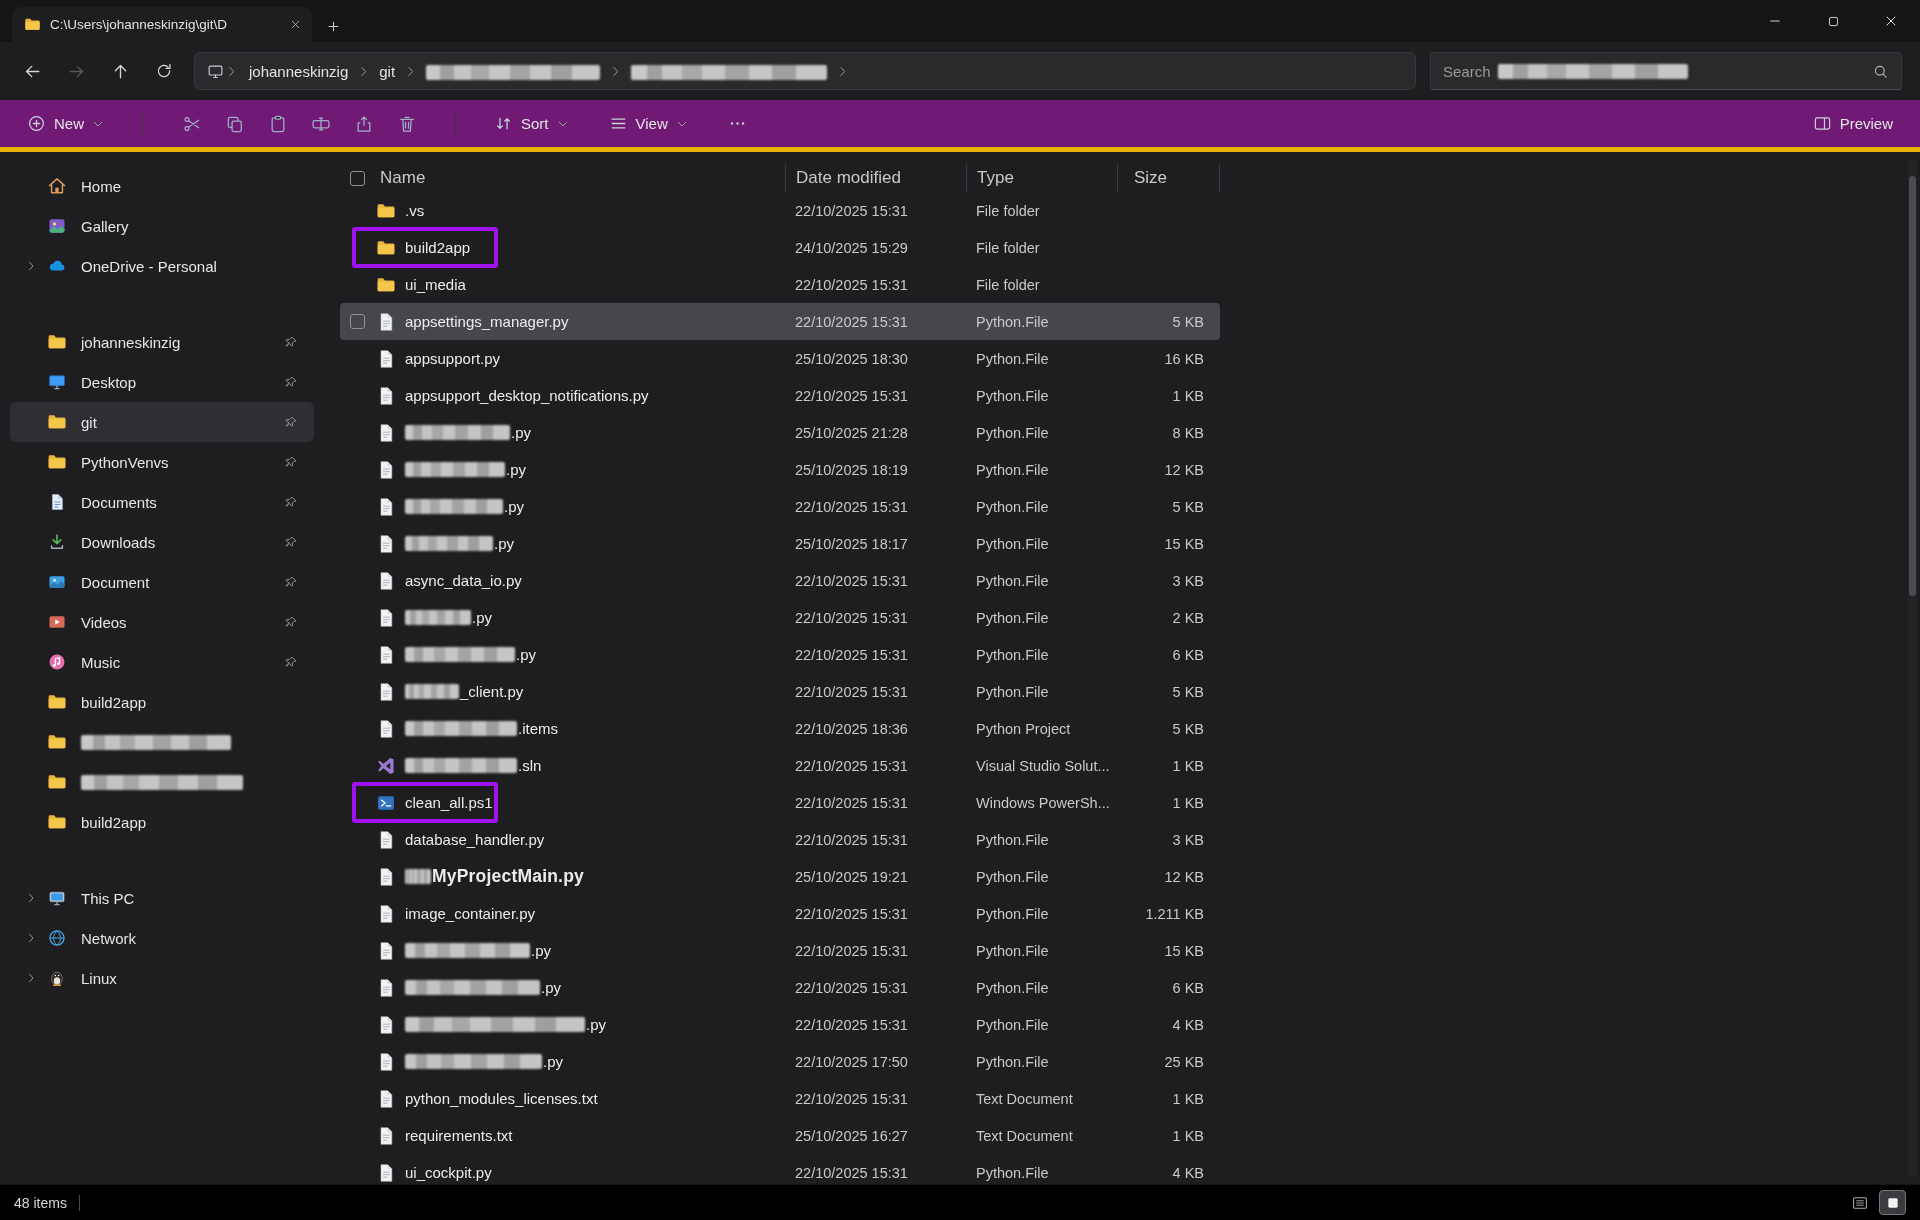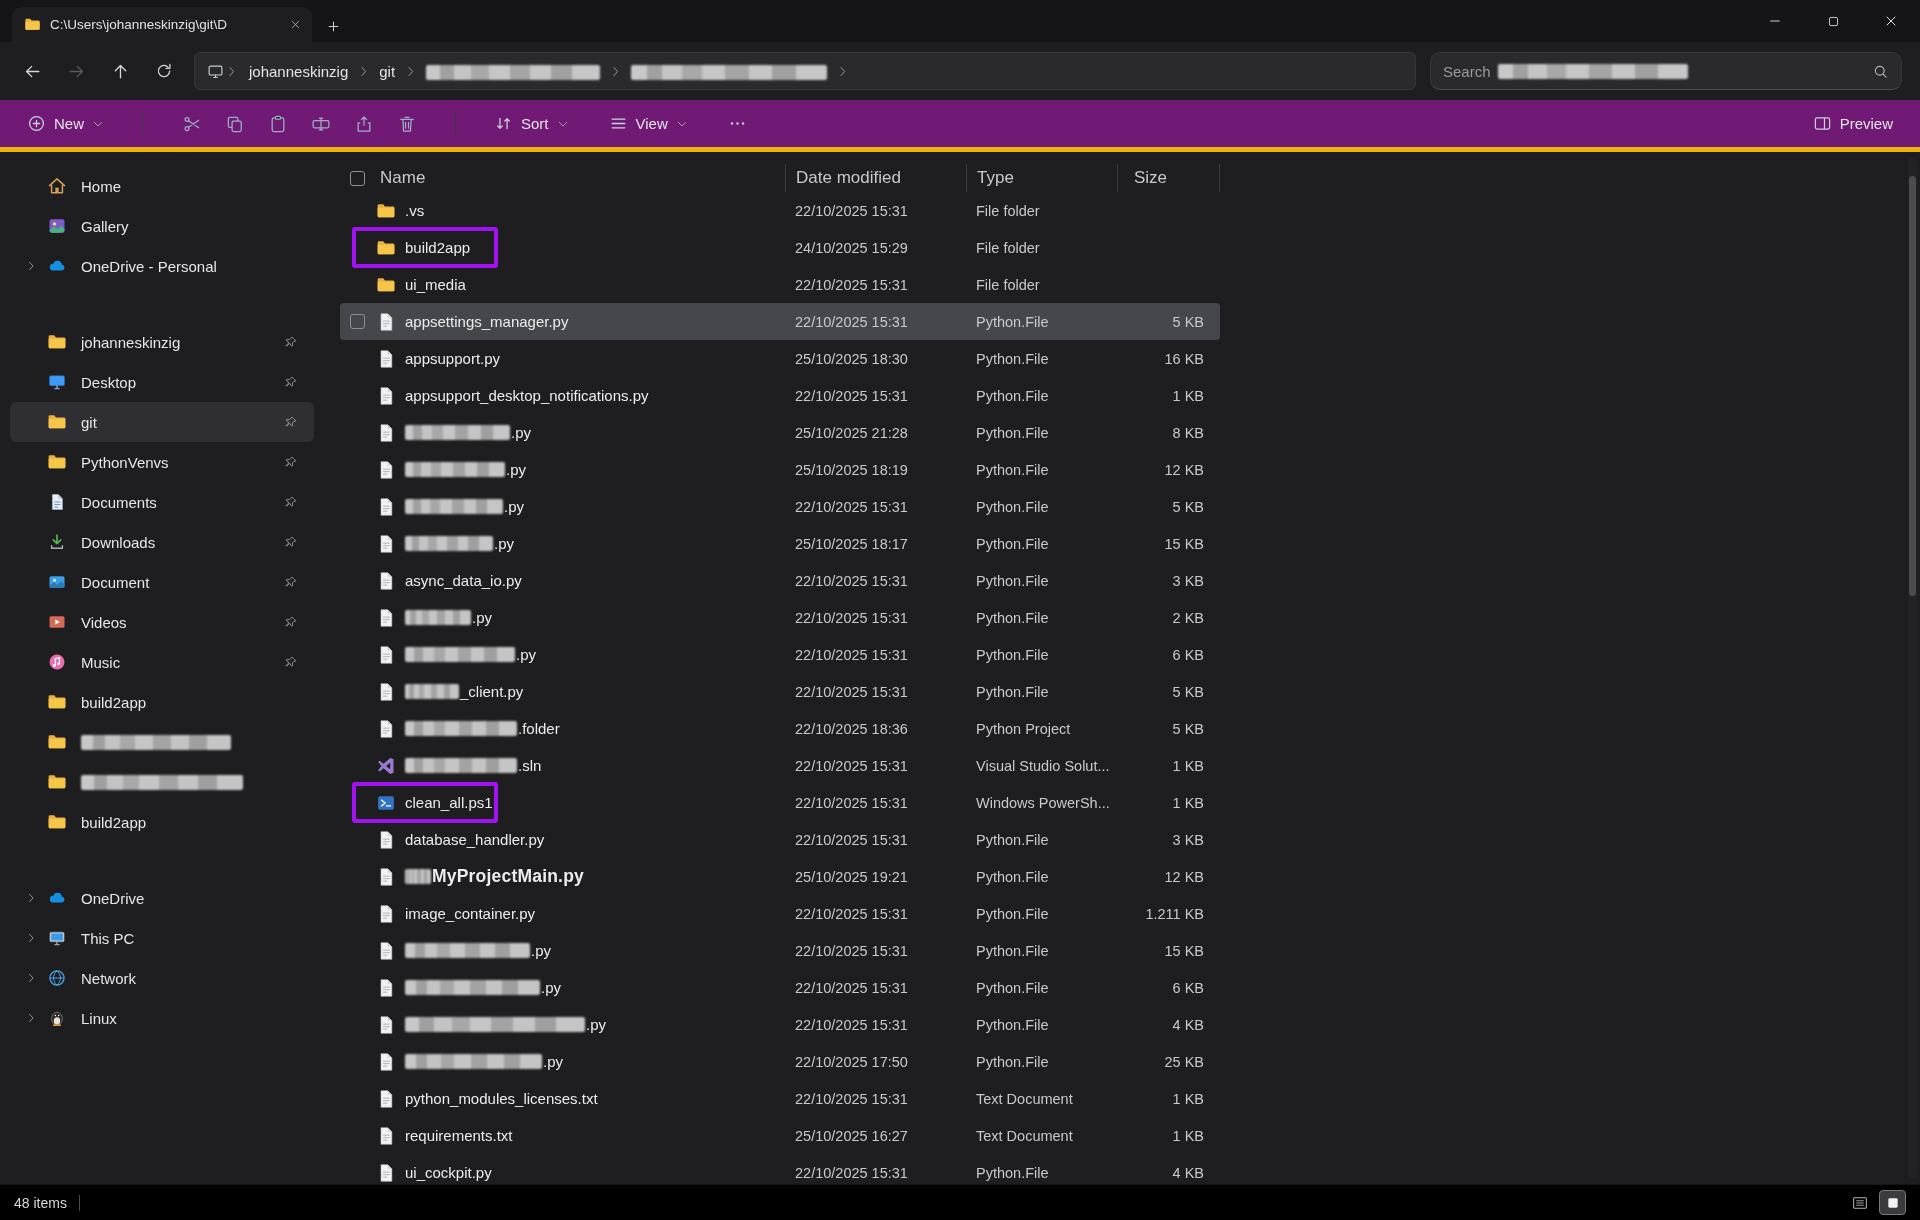--- a/index.html
+++ b/index.html
@@ -25,21 +25,21 @@
   .nav-btn { width: 44px; height: 40px; display: flex; align-items: center; justify-content: center; color: #d6d6d6;
              background: transparent; border: none; border-radius: 6px; }
   .nav-btn.disabled { color: #5a5a5a; }
   .addressfield { flex: 1; height: 38px; background: #2a2a2d; border: 1px solid #36363b; border-radius: 6px;
                   display: flex; align-items: center; padding: 0 12px; margin-left: 8px; color: #d0d0d0; }
   .addr-icon { color: #c6cdd5; display: flex; }
   .crumbs { display: flex; align-items: center; margin-left: 2px; }
   .crumb { padding: 5px 8px; border-radius: 4px; font-size: 15px; color: #e3e3e3; white-space: nowrap; }
   .bc-chev { color: #9b9b9b; display: flex; padding: 0 1px; }
   .searchfield { width: 472px; height: 38px; background: #2a2a2d; border: 1px solid #36363b; border-bottom-color: #4c4c52;
-                 border-radius: 10px; margin-left: 14px; display: flex; align-items: center; padding: 0 12px; }
+                 border-radius: 4px; margin-left: 14px; display: flex; align-items: center; padding: 0 12px; }
   .search-prefix { color: #9a9a9a; font-size: 15px; }
   .search-red { margin-left: 7px; opacity: .5; }
   .search-icon-wrap { margin-left: auto; color: #b5b5b5; display: flex; }
 
   
   .toolbar { height: 52px; background: #701a75; border-bottom: 5px solid #eab308; display: flex; align-items: center;
              padding: 0 16px; gap: 18px; flex: 0 0 auto; }
   .tb-btn { display: flex; align-items: center; gap: 8px; color: #e4e4e4; font-size: 15px; background: transparent;
             border: none; padding: 8px 11px; border-radius: 6px; white-space: nowrap; }
   .tb-btn .bicon { color: #c9d2dc; display: flex; }
@@ -566,33 +566,20 @@
         </div>
         <div class="side-group">
           <div class="side-item">
             <span class="side-chev">
               <svg width="12" height="12" viewBox="0 0 24 24">
                 <path d="M9 4.5l7 7.5-7 7.5" fill="none" stroke="currentColor" stroke-width="1.8" stroke-linecap="round" stroke-linejoin="round"></path>
               </svg>
             </span>
             <span class="side-icon">
               <svg width="20" height="20" viewBox="0 0 24 24">
-                <path d="M7.5 17.5h9.8a3.6 3.6 0 00.6-7.15 5.4 5.4 0 00-10.4-1.1A4.1 4.1 0 007.5 17.5z" fill="#1490df"></path>
-              </svg>
-            </span>
-            <span class="side-label">OneDrive</span>
-          </div>
-          <div class="side-item">
-            <span class="side-chev">
-              <svg width="12" height="12" viewBox="0 0 24 24">
-                <path d="M9 4.5l7 7.5-7 7.5" fill="none" stroke="currentColor" stroke-width="1.8" stroke-linecap="round" stroke-linejoin="round"></path>
-              </svg>
-            </span>
-            <span class="side-icon">
-              <svg width="20" height="20" viewBox="0 0 24 24">
                 <rect x="3.5" y="5" width="17" height="11.5" rx="1.6" fill="#cfd8e2" stroke="#8895a5" stroke-width="0.8"></rect>
                 <rect x="5" y="6.5" width="14" height="8.5" fill="#3b9ae8"></rect>
                 <path d="M9.5 20h5M12 16.5V20" stroke="#9aa5b1" stroke-width="1.6" stroke-linecap="round"></path>
               </svg>
             </span>
             <span class="side-label">This PC</span>
           </div>
           <div class="side-item">
             <span class="side-chev">
               <svg width="12" height="12" viewBox="0 0 24 24">
@@ -878,21 +865,21 @@
             <div class="cell-name">
               <span class="checkbox hiddenbox"></span>
               <span class="row-icon">
                 <svg width="20" height="20" viewBox="0 0 24 24">
                   <path d="M6 2h8l5 5v15H6z" fill="#f2f2f2" stroke="#bdbdbd" stroke-width="0.7"></path>
                   <path d="M14 2l5 5h-5z" fill="#d4d4d4"></path>
                   <path d="M8.5 11h8M8.5 14h8M8.5 17h5" stroke="#9aa7b8" stroke-width="1"></path>
                 </svg>
               </span>
               <span class="redacted name-red" style="width: 112px;"></span>
-              <span class="file-name">.folder</span>
+              <span class="file-name">.items</span>
             </div>
             <div class="cell-date">22/10/2025 18:36</div>
             <div class="cell-type">Python Project</div>
             <div class="cell-size">5 KB</div>
           </div>
           <div class="file-row">
             <div class="cell-name">
               <span class="checkbox hiddenbox"></span>
               <span class="row-icon">
                 <svg width="20" height="20" viewBox="0 0 24 24">

